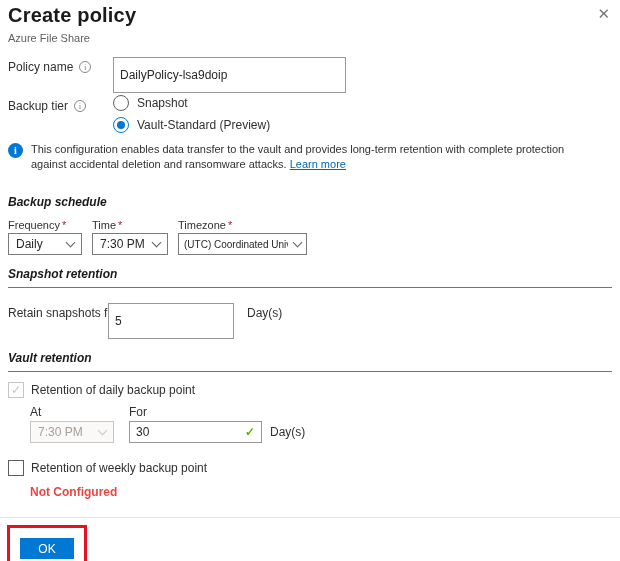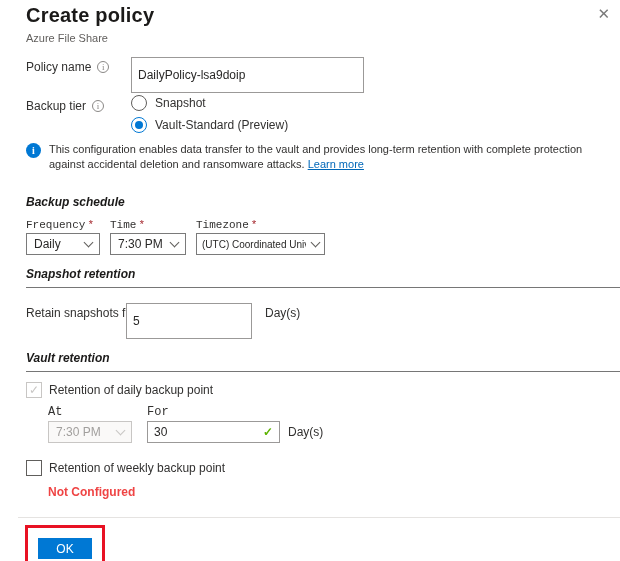--- a/index.html
+++ b/index.html
@@ -2,21 +2,21 @@
 <html><head>
 <meta charset="utf-8">
 <style>
   * { box-sizing: border-box; margin: 0; padding: 0; }
   html, body { background: #ffffff; }
   body { font-family: "Liberation Sans", sans-serif; color: #292827; }
   .dialog {
     position: relative; width: 620px; height: 561px;
     background: #ffffff; overflow: hidden;
   }
-  .abs { position: absolute; margin-left: 18px; }
+  .abs { position: absolute; }
 
   
   .title { left: 8px; top: 4px; font-size: 20px; font-weight: 700; color: #1b1a19; letter-spacing: .2px; }
   .subtitle { left: 8px; top: 32px; font-size: 11px; color: #605e5c; }
   .close-btn { right: 10px; top: 6px; font-size: 15px; color: #7a7a7a; cursor: pointer; line-height: 16px; font-weight: 400; }
 
   
   .field-label { font-size: 12px; color: #323130; display: flex; align-items: center; gap: 6px; }
   .info-outline {
     width: 12px; height: 12px; border: 1px solid #8a8886; border-radius: 50%;
@@ -63,21 +63,21 @@
     border: 1px solid #7a7a7a; background: #fff; height: 22px; font-size: 12px;
     color: #292827; display: flex; align-items: center; justify-content: space-between;
     padding: 0 7px; cursor: pointer;
   }
   .chev {
     width: 7px; height: 7px; border-right: 1.4px solid #605e5c; border-bottom: 1.4px solid #605e5c;
     transform: rotate(45deg); margin-top: -3px; flex: 0 0 auto; margin-left: 6px;
   }
   .dd.disabled { border-color: #c8c6c4; background: #faf9f8; color: #a19f9d; cursor: default; }
   .dd.disabled .chev { border-color: #c8c6c4; }
-  .sched-label { font-size: 11px; color: #323130; font-family: Liberation Mono, monospace; }
+  .sched-label { font-size: 11px; color: #323130; }
   .req { color: #a4262c; margin-left: 2px; }
 
   
   .cb-row { display: flex; align-items: center; gap: 7px; cursor: pointer; }
   .cb {
     width: 16px; height: 16px; border: 1px solid #605e5c; background: #fff;
     font-size: 12px; line-height: 14px; text-align: center; color: transparent; flex: 0 0 auto;
   }
   .cb-row.checked .cb { color: #c8c6c4; }
   .cb-row.disabled .cb { border-color: #c8c6c4; }

